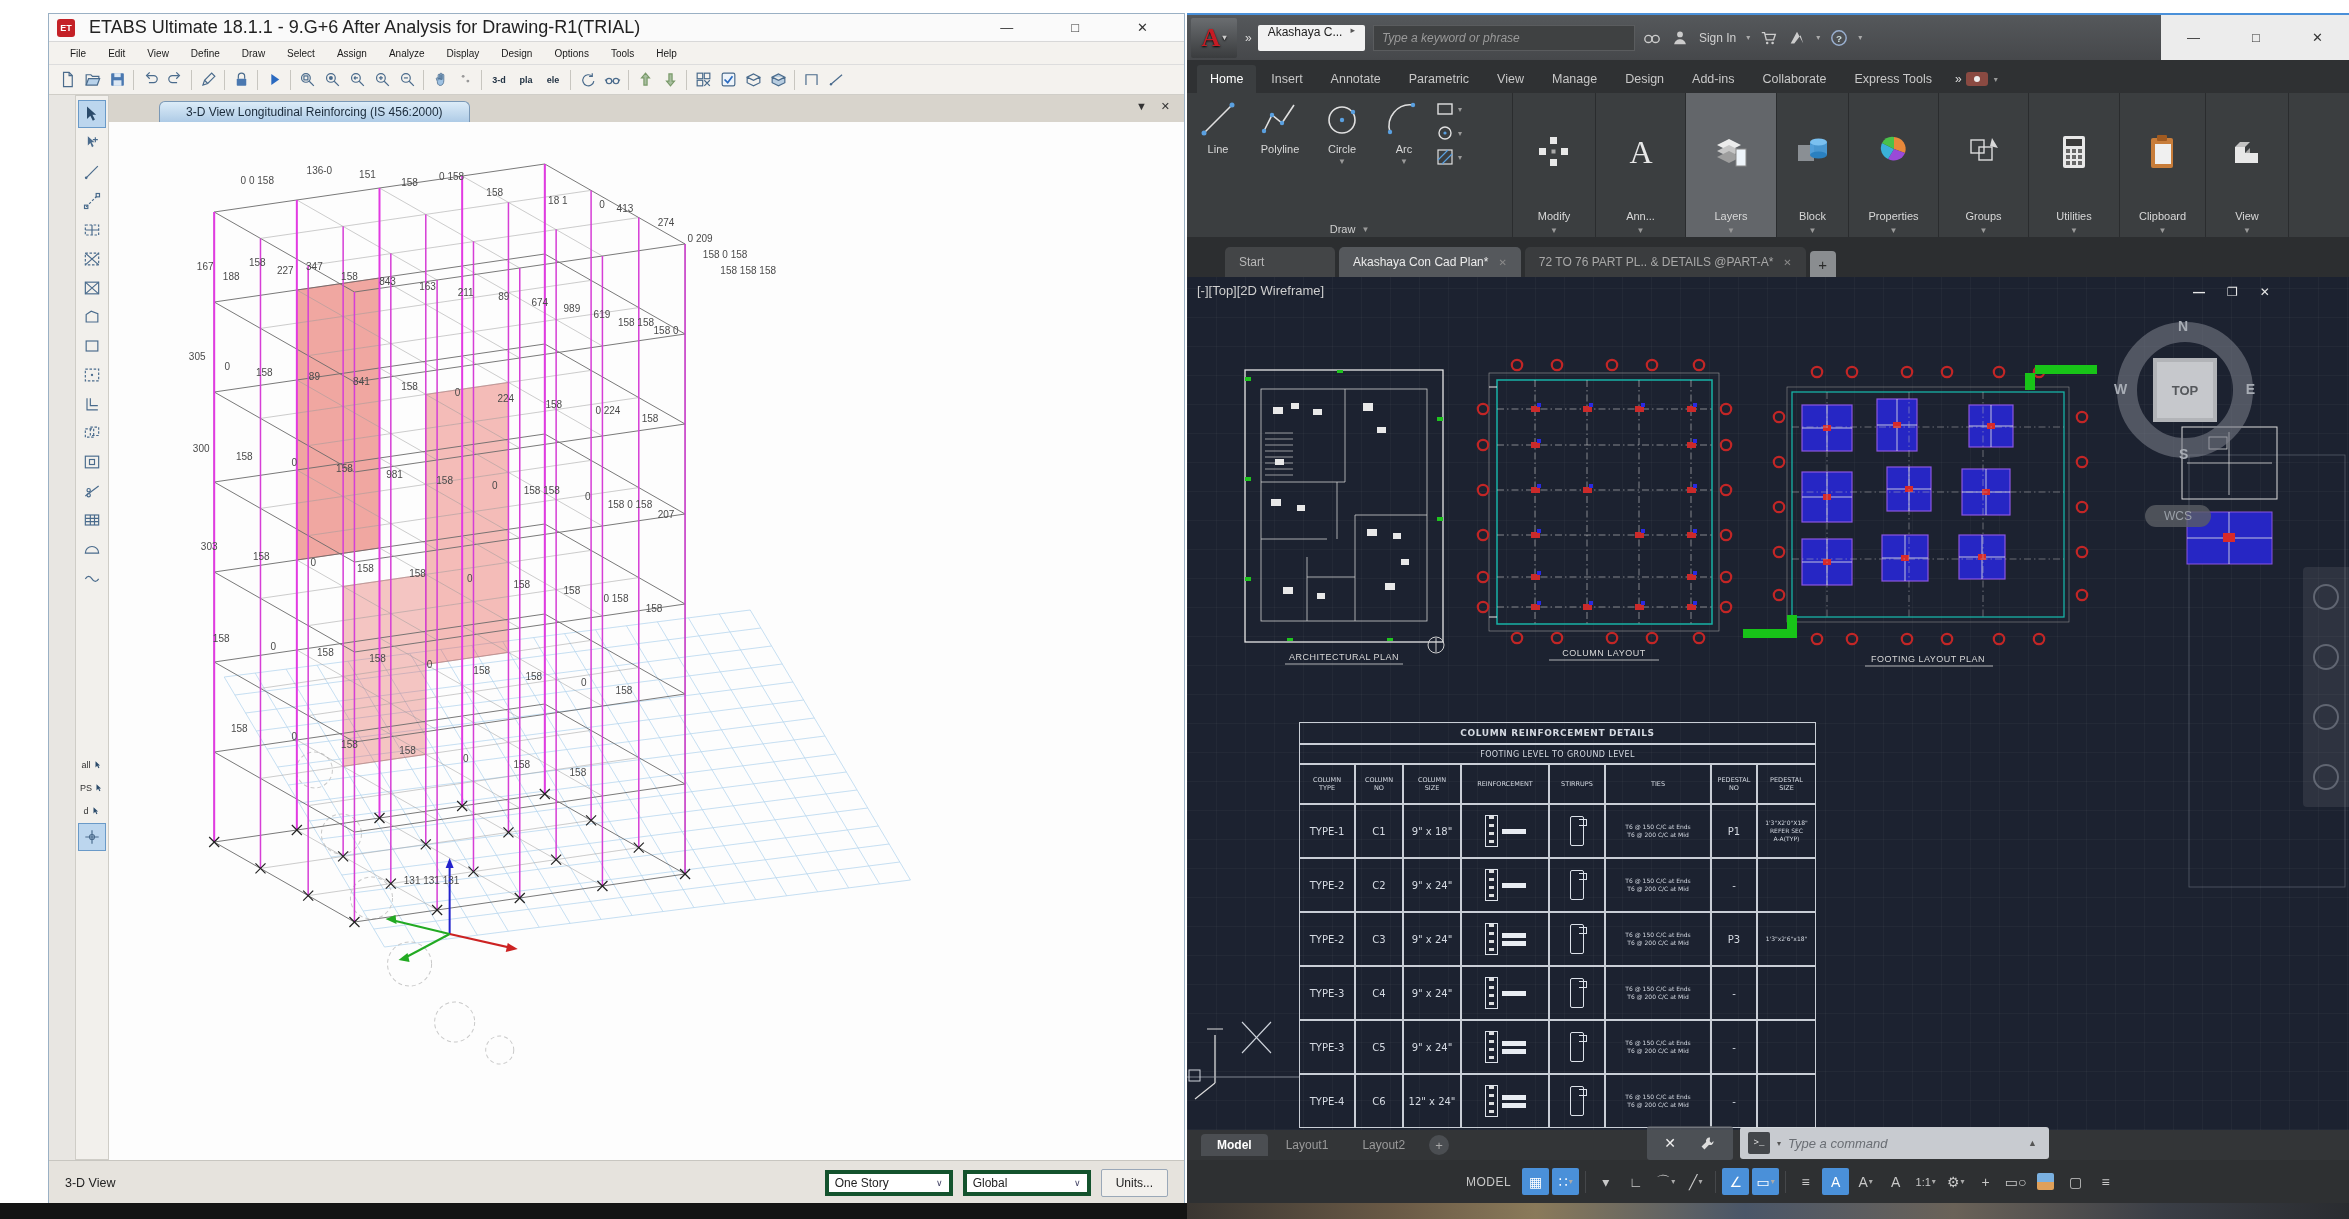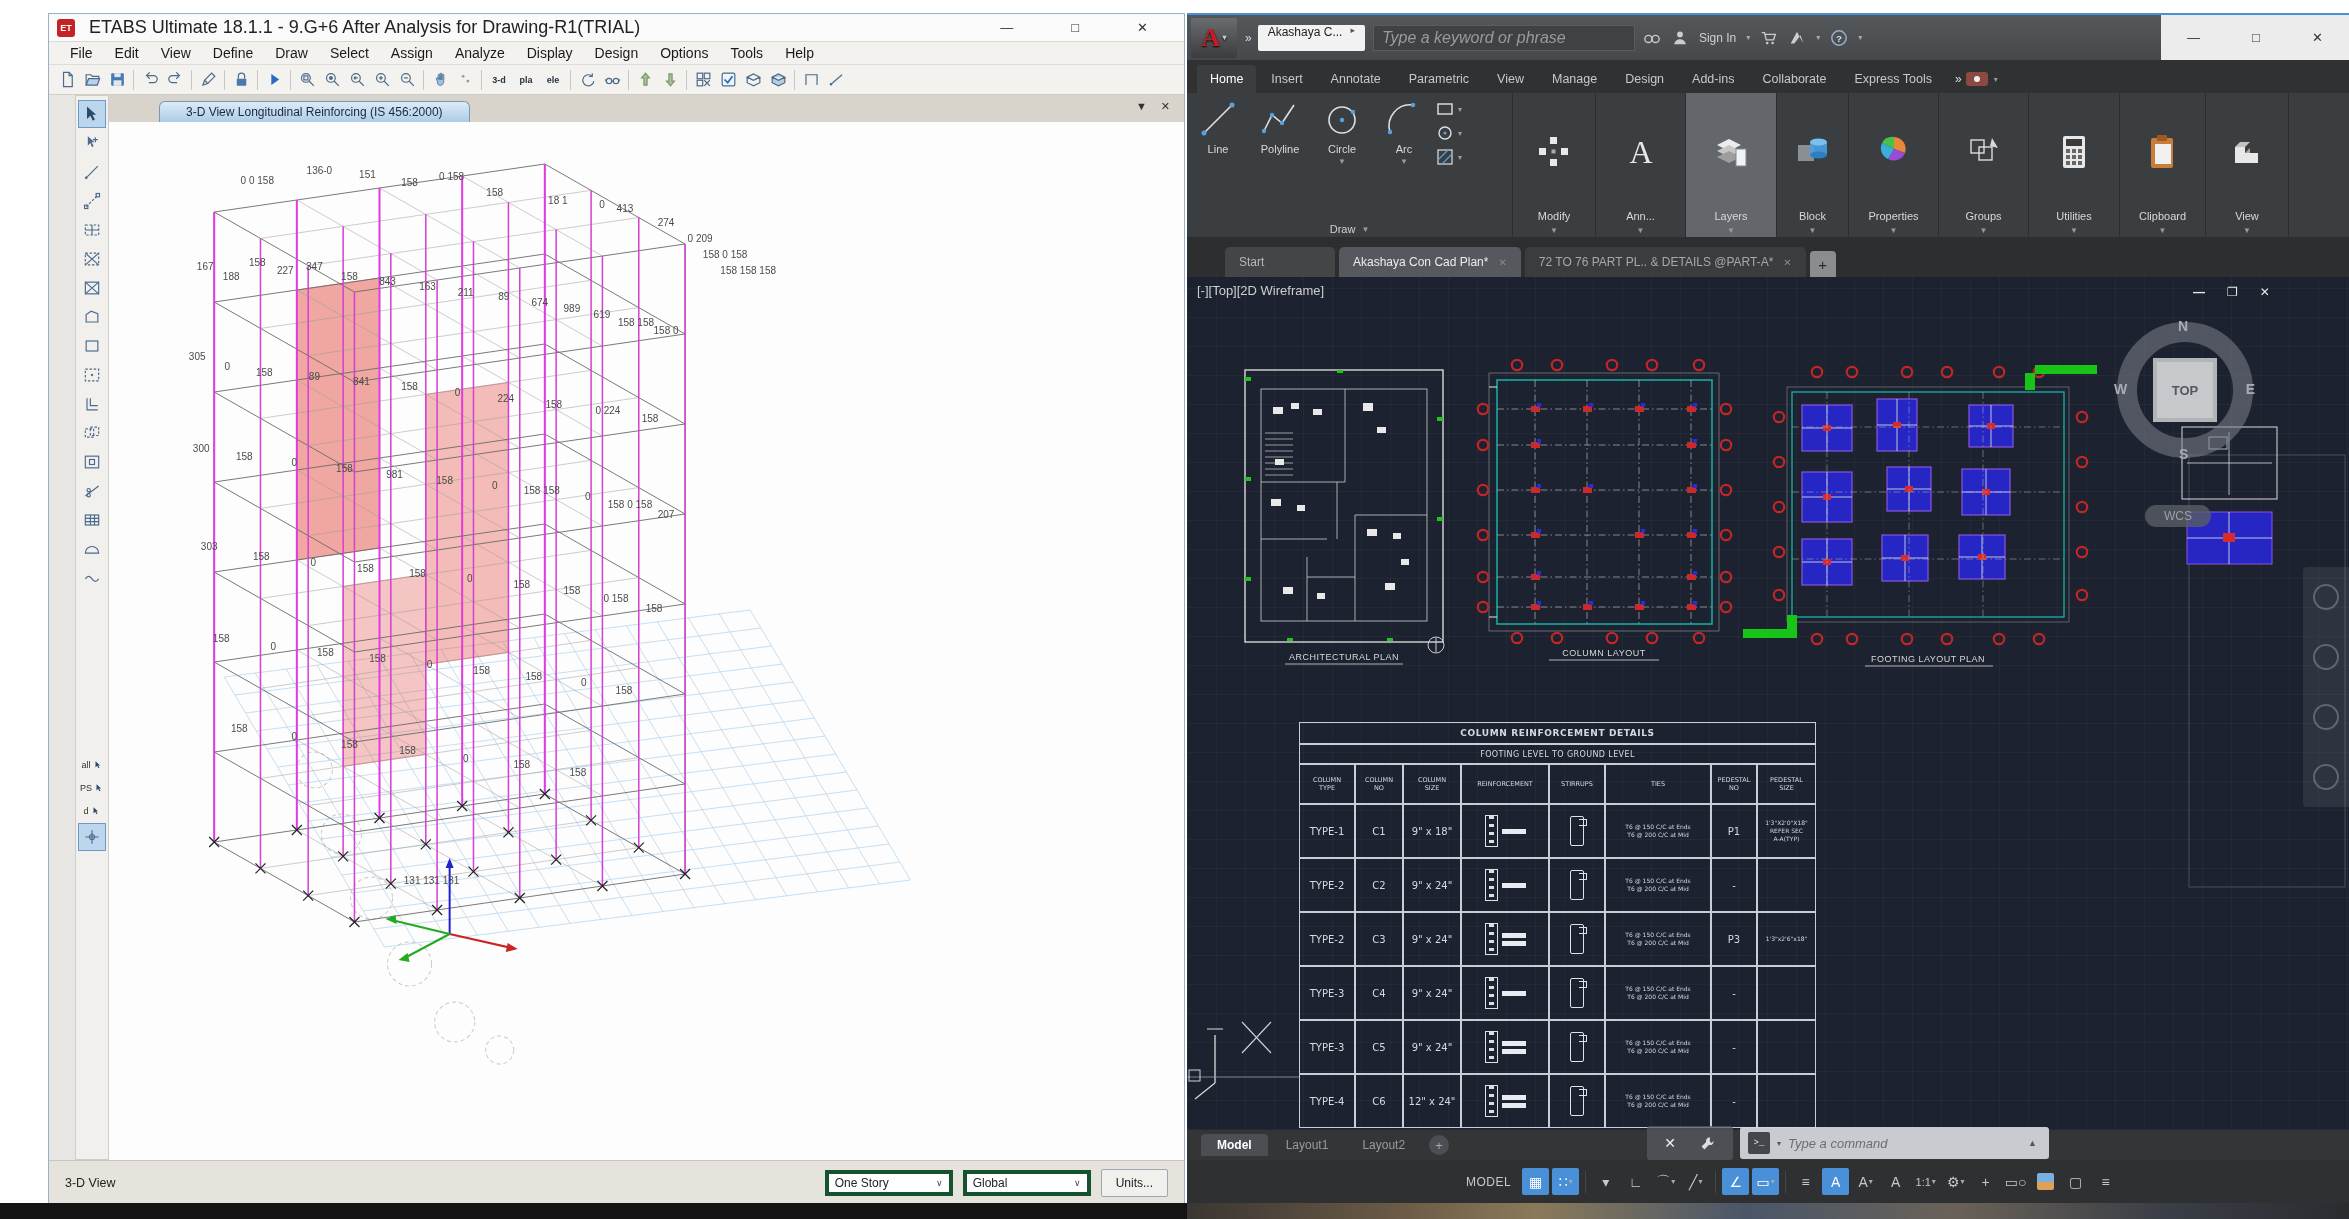--- a/index.html
+++ b/index.html
@@ -7,21 +7,21 @@
 #screen{position:relative;width:2349px;height:1219px;background:#fff}
 
 
 #etabs{position:absolute;left:48px;top:13px;width:1137px;height:1192px;background:#f0eeea;border:1px solid #9ab0c4;display:flex;flex-direction:column}
 .et-titlebar{height:28px;background:#fafafa;display:flex;align-items:center;padding:0 8px;gap:14px;border-bottom:1px solid #d8d8d8}
 .et-appicon{width:18px;height:18px;background:#c42127;color:#fff;font-size:9px;font-weight:bold;border-radius:3px;display:flex;align-items:center;justify-content:center}
 .et-title{font-size:18px;color:#222}
 .winbtns{margin-left:auto;display:flex;gap:58px;padding-right:28px}
 .winbtns span{font-size:13px;color:#333;cursor:default}
 .et-menubar{height:23px;background:#f4f2ee;display:flex;align-items:center;padding:0 10px;gap:0;border-bottom:1px solid #ddd}
-.et-menu{font-size:14px;color:#1a1a1a;padding:2px 11px}
+.et-menu{font-size:10px;color:#1a1a1a;padding:2px 11px}
 .et-toolbar{height:30px;background:#f4f2ee;display:flex;align-items:center;padding:0 6px;gap:1px;border-bottom:1px solid #d0cec8}
 .tbtn{width:24px;height:24px;display:flex;align-items:center;justify-content:center}
 .tbtn svg{width:19px;height:19px}
 .tbtn.txt{font-size:9px;color:#234;font-weight:bold;width:26px}
 .tsep{width:1px;height:20px;background:#c8c6c0;margin:0 3px}
 .et-body{flex:1;display:flex;background:#e8e6e2;padding-left:26px;min-height:0}
 .et-lefttools{width:34px;background:#f2f0ec;border:1px solid #cfcdc7;display:flex;flex-direction:column;align-items:center;padding-top:4px;gap:1px;overflow:hidden}
 .ltbtn{width:28px;height:28px;display:flex;align-items:center;justify-content:center;border:1px solid transparent}
 .ltbtn svg{width:20px;height:20px}
 .ltbtn.active{background:#bcd6ee;border-color:#6a9ac8}
@@ -40,21 +40,21 @@
 
 
 #acad{position:absolute;left:1187px;top:13px;width:1162px;height:1190px;background:#2c2e30;border-top:2px solid #4a90d9;display:flex;flex-direction:column}
 .ac-titlebar{height:45px;background:linear-gradient(#55585b,#46484b);display:flex;align-items:center;gap:8px;padding-left:4px}
 .ac-logo{width:46px;height:40px;background:linear-gradient(#6a6d70,#3a3c3e);display:flex;align-items:center;justify-content:center;border-radius:2px}
 .ac-logo span{font-size:26px;font-weight:bold;color:#c61c24;font-family:"Liberation Serif",serif;text-shadow:0 1px 2px #000}
 .ac-logo .dd{font-size:8px;color:#ccc;margin-left:2px}
 .ac-chev{color:#ddd;font-size:12px;letter-spacing:-2px}
 .ac-docpill{height:26px;background:#f2f2f2;border-radius:2px;display:flex;align-items:flex-start;padding:0 10px;font-size:12px;color:#222;gap:8px}
 .ac-docpill .tri{color:#555;font-size:9px}
-.ac-search{width:262px;height:26px;background:#3f4142;border:1px solid #5a5c5e;display:flex;align-items:center;padding:0 8px;font-size:16px;color:#9a9a9a;font-style:italic}
+.ac-search{width:262px;height:26px;background:#3f4142;border:1px solid #5a5c5e;display:flex;align-items:center;padding:0 8px;font-size:12px;color:#9a9a9a;font-style:italic}
 .ac-tbicons{display:flex;align-items:center;gap:10px;color:#d0d0d0;font-size:12px}
 .ac-tbicons svg{width:18px;height:18px}
 .ac-winbtns{margin-left:auto;width:188px;height:45px;background:#ececec;display:flex;align-items:center;justify-content:space-around}
 .ac-winbtns span{color:#333;font-size:13px}
 .ac-ribbontabs{height:33px;background:#2f3133;display:flex;align-items:flex-end;padding-left:10px;gap:2px}
 .ac-rtab{padding:7px 13px;font-size:12.5px;color:#c8c8c8}
 .ac-rtab.active{background:#3b3e40;color:#fff;border-radius:3px 3px 0 0}
 .ac-rtab-extra{display:flex;align-items:center;gap:6px;padding:0 8px 7px}
 .ac-ribbon{height:144px;background:#3b3e40;display:flex}
 .panel{height:144px;border-right:1px solid #2a2c2e;display:flex;flex-direction:column;align-items:center;position:relative}

